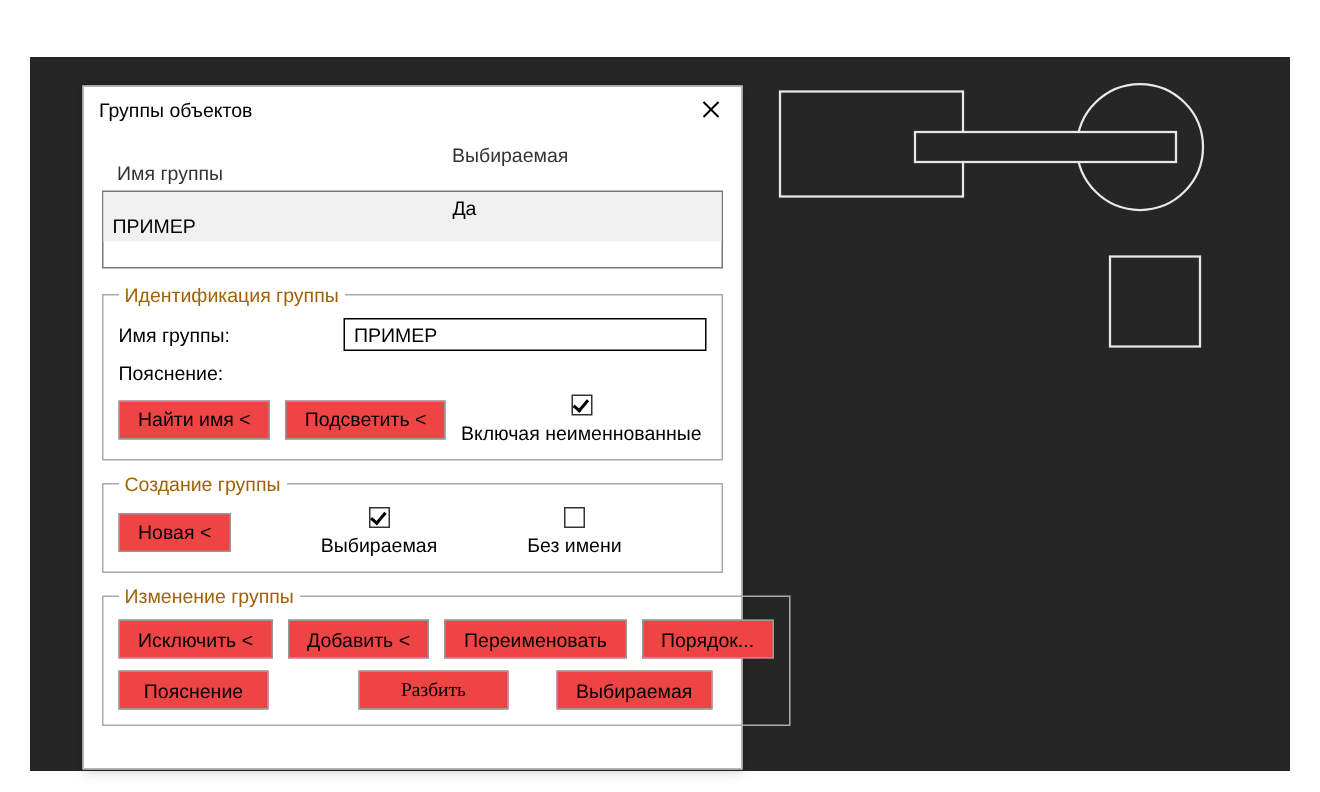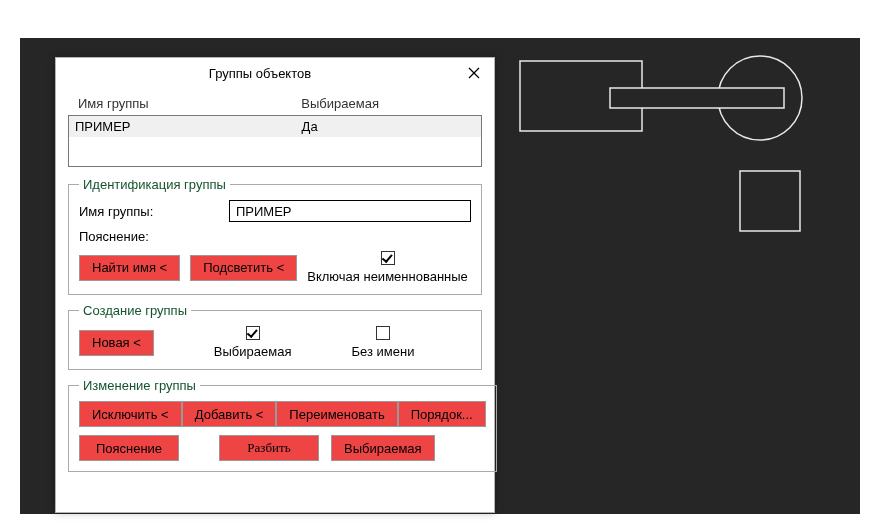--- a/index.html
+++ b/index.html
@@ -30,59 +30,58 @@
     border: 1px solid #b4b4b4;
     box-shadow: 0 0 8px rgba(0,0,0,0.25);
     display: flex;
     flex-direction: column;
   }
   .titlebar {
     display: flex;
     align-items: center;
     height: 30px;
     padding-left: 10px;
-    text-align: center;
   }
   .title-text { flex: 1; }
   .close-btn {
     width: 40px; height: 30px;
     display: flex; align-items: center; justify-content: center;
     cursor: pointer;
   }
   .close-btn svg { width: 12px; height: 12px; }
 
   .client {
     padding: 4px 12px 12px 12px;
   }
 
   .list-header {
     display: flex;
     padding: 4px 4px;
     color: #333;
   }
-  .col-name { flex: 0 0 55%; padding-left: 6px; }
+  .col-name { flex: 0 0 55%; padding-left: 6px; margin-top: 12px; }
   .col-sel  { flex: 0 0 45%; padding-left: 6px; }
   .list-box {
     border: 1px solid #777;
     height: 52px;
     background: #fff;
     margin-bottom: 10px;
   }
   .list-row {
     display: flex;
     background: #f0f0f0;
     padding: 3px 0;
   }
 
   fieldset {
     border: 1px solid #aaa;
     margin: 0 0 8px 0;
     padding: 8px 10px 10px 10px;
   }
-  legend { padding: 0 4px; color: #14532d; }
+  legend { padding: 0 4px; color: #a16207; }
 
   .form-row {
     display: flex;
     align-items: center;
     margin-bottom: 7px;
   }
   .form-label { width: 150px; }
   .text-input {
     flex: 1;
     height: 22px;
@@ -127,20 +126,21 @@
   .chk-box.checked::after {
     content: "";
     width: 8px; height: 4px;
     border-left: 2px solid #000;
     border-bottom: 2px solid #000;
     transform: rotate(-50deg) translate(0px,-1px);
   }
 
   .btn-row {
     display: flex;
+    gap: 10px;
     margin-bottom: 8px;
   }
 </style>
 </head>
 <body>
 
 <div class="canvas">
   <svg width="840" height="476">
     <rect x="500" y="23" width="122" height="70" fill="none" stroke="#e8e8e8" stroke-width="1.5"></rect>
     <circle cx="740" cy="60" r="42" fill="none" stroke="#e8e8e8" stroke-width="1.5"></circle>

